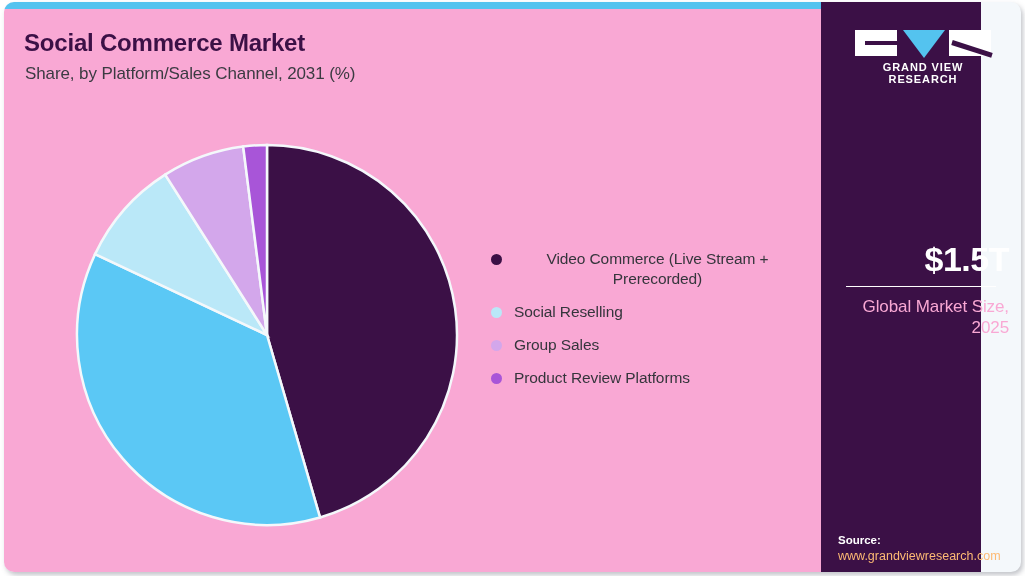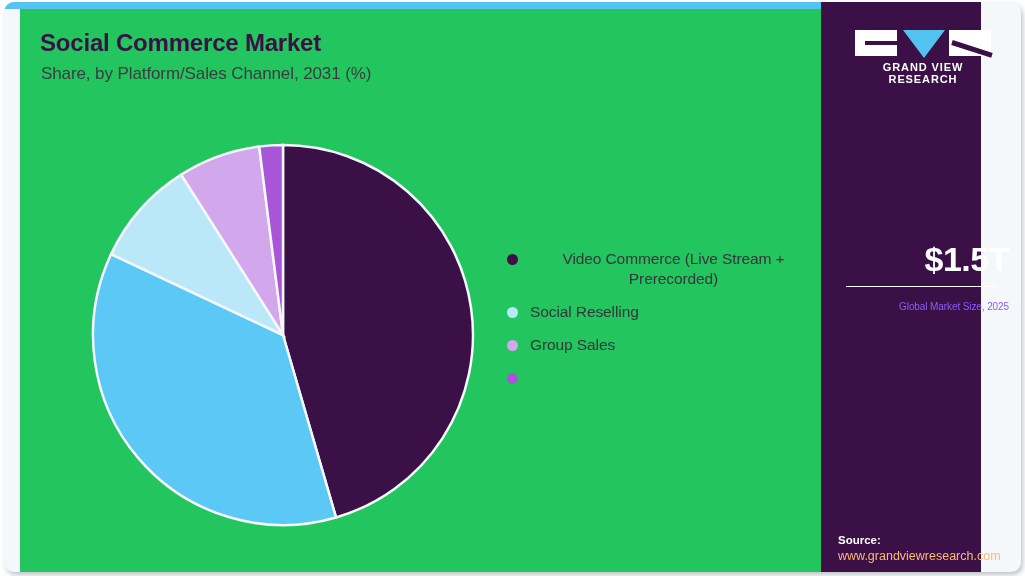--- a/index.html
+++ b/index.html
@@ -31,25 +31,25 @@
   .topbar {
     position: absolute;
     left: 0;
     top: 0;
     width: 817px;
     height: 7px;
     background: #54c3ef;
   }
   .leftpane {
     position: absolute;
-    left: 16px;
+    left: 0;
     top: 7px;
     width: 817px;
     height: 563px;
-    background: #22c55e;
+    background: #f9a8d4;
   }
   .title {
     position: absolute;
     left: 20px;
     top: 20px;
     font-size: 24px;
     font-weight: bold;
     color: #3b1046;
     letter-spacing: -0.2px;
   }
@@ -182,22 +182,22 @@
     letter-spacing: -0.5px;
     line-height: 38px;
   }
   .stat-rule {
     width: 150px;
     height: 1px;
     background: #ffffff;
     margin: 8px auto 9px auto;
   }
   .stat-caption {
-    font-size: 10px;
-    color: #8b5cf6;
+    font-size: 17px;
+    color: #f9a8d4;
     line-height: 21px;
     letter-spacing: -0.1px;
   }
 
   .source {
     position: absolute;
     left: 17px;
     top: 524px;
     width: 180px;
   }
@@ -245,20 +245,21 @@
           <div class="legend-row">
             <span class="legend-dot" style="background: rgb(186, 232, 248);"></span>
             <span class="legend-label">Social Reselling</span>
           </div>
           <div class="legend-row">
             <span class="legend-dot" style="background: rgb(211, 167, 235);"></span>
             <span class="legend-label">Group Sales</span>
           </div>
           <div class="legend-row">
             <span class="legend-dot" style="background: rgb(168, 85, 216);"></span>
+            <span class="legend-label">Product Review Platforms</span>
           </div>
         </div>
 
     </div>
 
     <div class="rightpane">
 
       <div class="logo">
         <div class="logo-mark">
           <div class="logo-g"></div>

